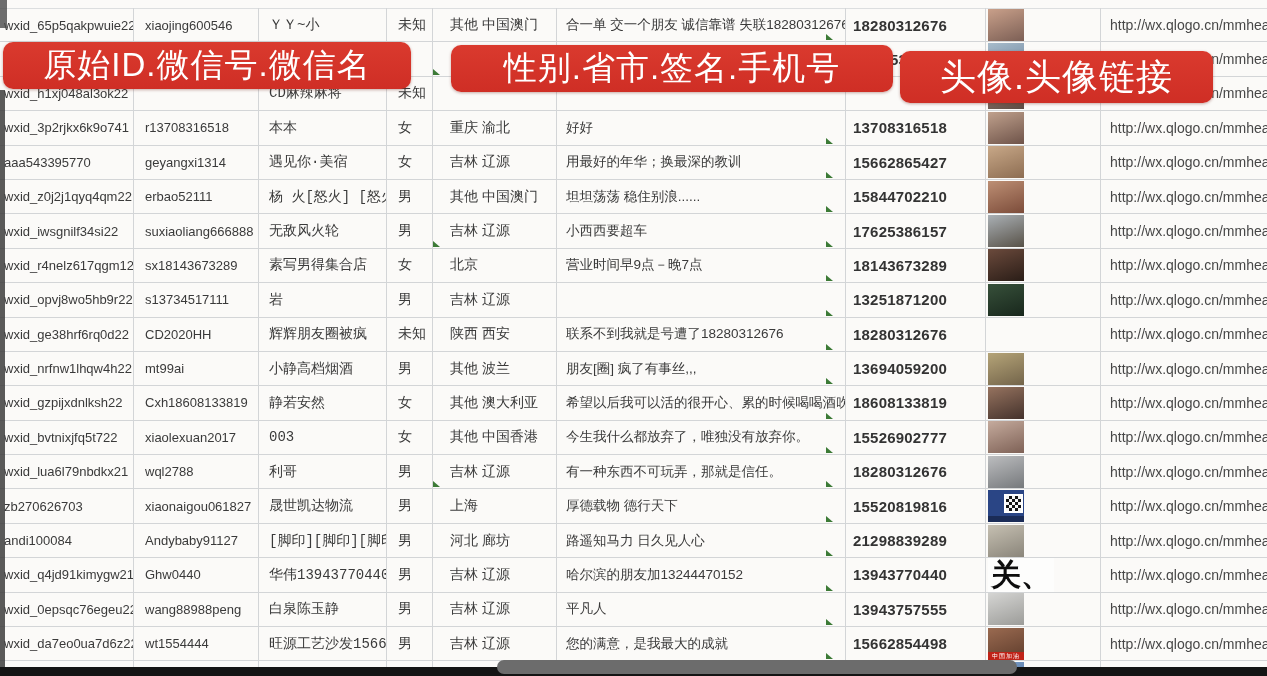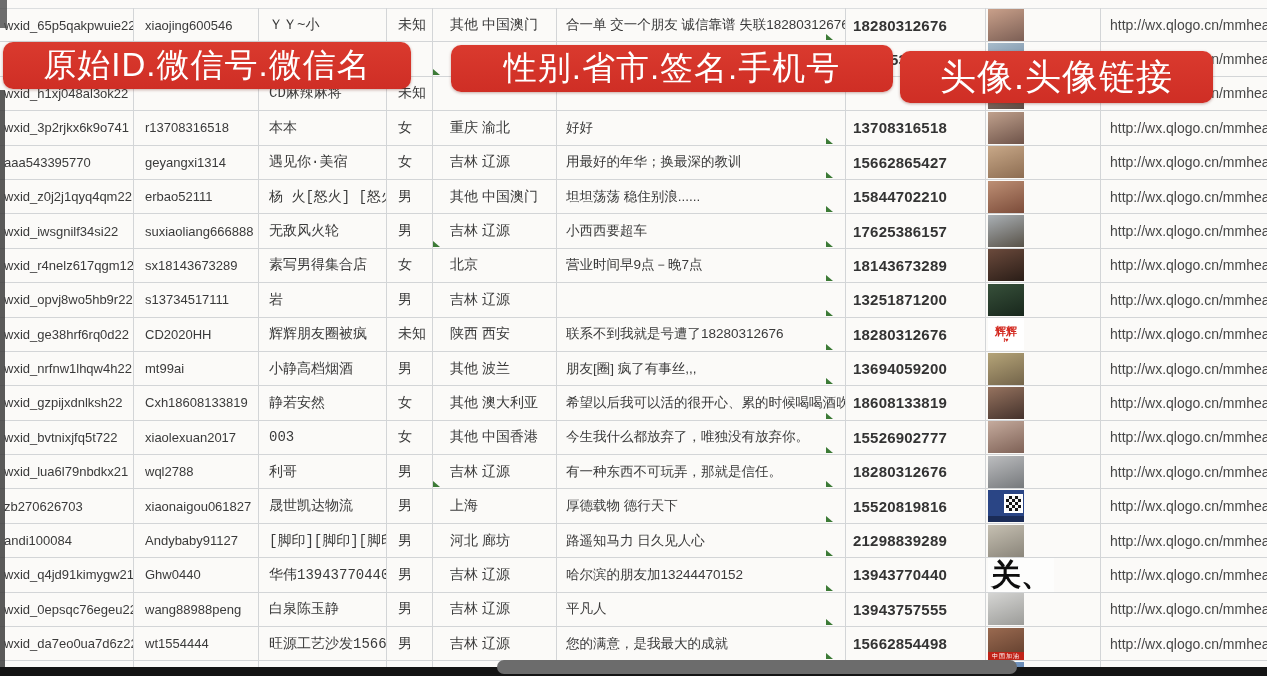--- a/index.html
+++ b/index.html
@@ -207,23 +207,20 @@
     <div class="tri tri-phone"></div>
   </div>
       <div class="row">
     <div class="c cA">wxid_ge38hrf6rq0d22</div>
     <div class="c cB">CD2020HH</div>
     <div class="c cC">辉辉朋友圈被疯</div>
     <div class="c cD">未知</div>
     <div class="c cE">陕西 西安</div>
     <div class="c cF">联系不到我就是号遭了18280312676</div>
     <div class="c cG">18280312676</div>
-    <div class="c cH">
-      <div class="avatar av-text" style="background: rgb(255, 255, 255); color: rgb(211, 40, 30);">辉辉<span class="av-sub">I♥</span></div>
-    </div>
     <div class="c cI">http://wx.qlogo.cn/mmhead</div>
 
     <div class="tri tri-phone"></div>
   </div>
       <div class="row">
     <div class="c cA">wxid_nrfnw1lhqw4h22</div>
     <div class="c cB">mt99ai</div>
     <div class="c cC">小静高档烟酒</div>
     <div class="c cD">男</div>
     <div class="c cE">其他 波兰</div>

